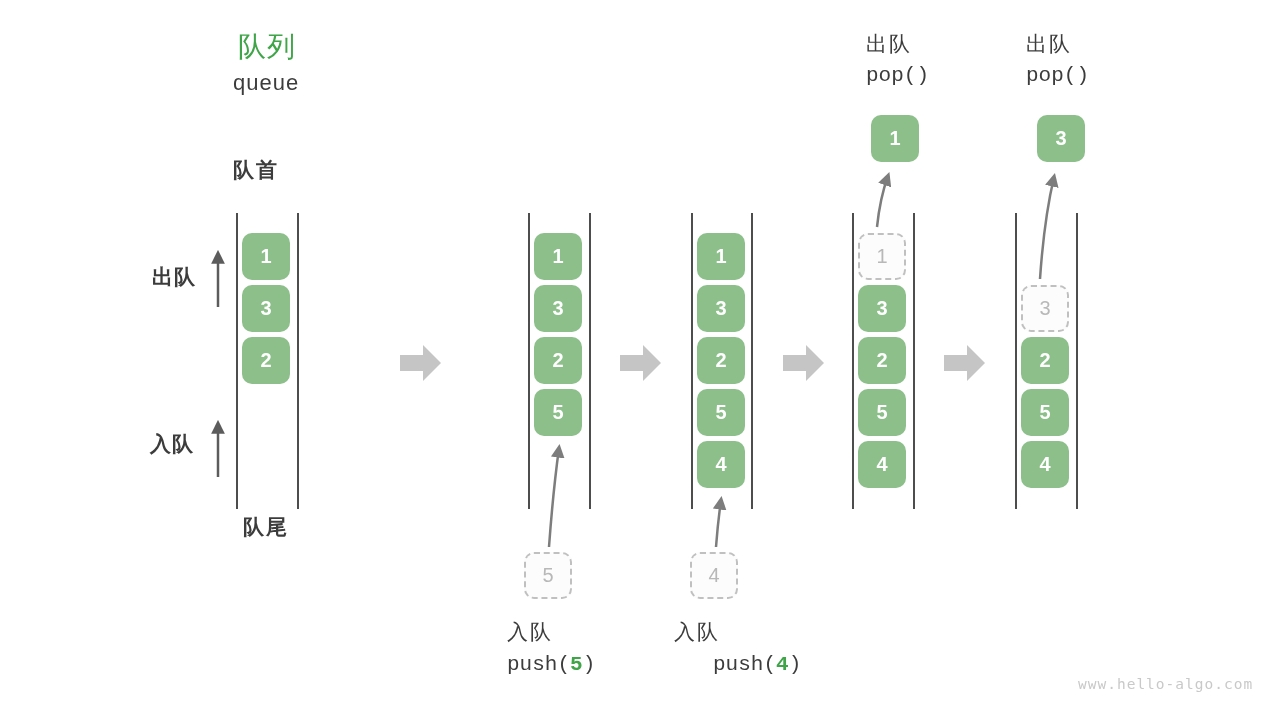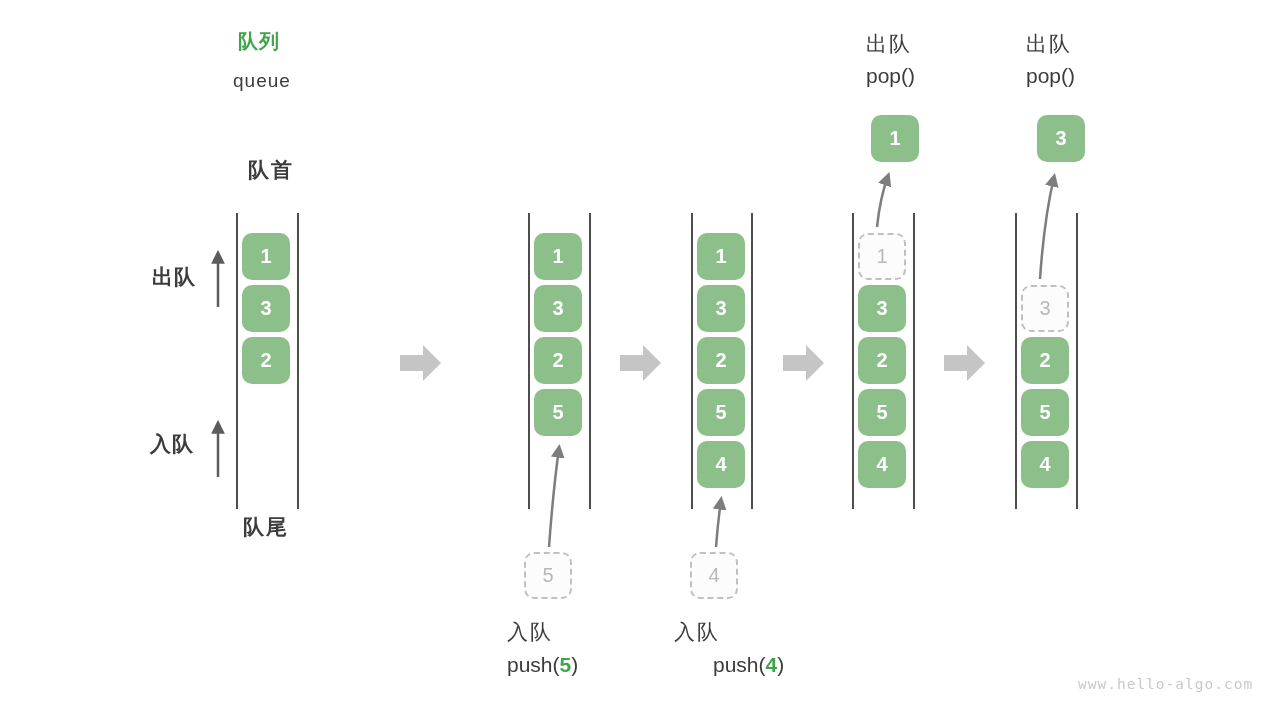--- a/index.html
+++ b/index.html
@@ -15,26 +15,26 @@
     --arrow-mid:#7d7d7d;
     --watermark-color:#c9c9c9;
     --box-text:#ffffff;
   }
   html,body{margin:0;padding:0;background:#ffffff;}
   .canvas{
     position:relative;width:1280px;height:720px;background:#ffffff;overflow:hidden;
     font-family:"Liberation Sans","DejaVu Sans",sans-serif;color:var(--dark-text);
   }
   .abs{position:absolute;}
-  .title-cn{font-size:20px;font-weight:bold;color:var(--green-accent);letter-spacing:1px;}
-  .title-en{font-size:19px;color:var(--dark-text);letter-spacing:1px;}
+  .title-cn{font-size:28px;font-weight:normal;color:var(--green-accent);letter-spacing:1px;}
+  .title-en{font-size:22px;color:var(--dark-text);letter-spacing:1px;}
   .big-label{font-size:21px;font-weight:bold;color:var(--dark-text);letter-spacing:2px;}
   .side-label{font-size:21px;font-weight:bold;color:var(--dark-text);letter-spacing:1px;}
   .op-label{font-size:21px;color:var(--dark-text);letter-spacing:2px;}
-  .op-code{font-family:Liberation Sans, sans-serif;font-size:21px;color:var(--dark-text);}
+  .op-code{font-family:Liberation Mono, monospace;font-size:21px;color:var(--dark-text);}
   .op-code .arg{color:var(--green-accent);font-weight:bold;}
   .vline{position:absolute;width:2px;top:213px;height:296px;background:var(--line-color);}
   .cell{
     position:absolute;width:48px;height:47px;border-radius:10px;background:var(--green-box);
     color:var(--box-text);font-size:20px;font-weight:bold;
     display:flex;align-items:center;justify-content:center;
   }
   .cell.ghost{
     background:var(--dashed-bg);border:2px dashed var(--dashed-border);
     color:var(--dashed-text);width:44px;height:43px;font-weight:normal;
@@ -46,21 +46,21 @@
   svg{display:block;}
 </style>
 </head>
 <body>
 
 <div class="canvas">
 
   <div class="abs title-cn" style="left:238px;top:28px">队列</div>
   <div class="abs title-en" style="left:233px;top:70px">queue</div>
 
-  <div class="abs big-label" style="left:248px;top:156px">队首</div>
+  <div class="abs big-label" style="left:233px;top:156px">队首</div>
   <div class="abs big-label" style="left:243px;top:513px">队尾</div>
 
   <div class="abs side-label" style="left:152px;top:263px">出队</div>
   <div class="abs side-label" style="left:150px;top:430px">入队</div>
 
   <svg class="abs" style="left:0;top:0" width="1280" height="720">
     <defs>
       <marker id="ah-dark" viewBox="0 0 10 10" refX="7" refY="5" markerWidth="5.5" markerHeight="5.5" orient="auto-start-reverse">
         <path d="M0,0 L10,5 L0,10 z" fill="#5c5c5c"></path>
       </marker>

